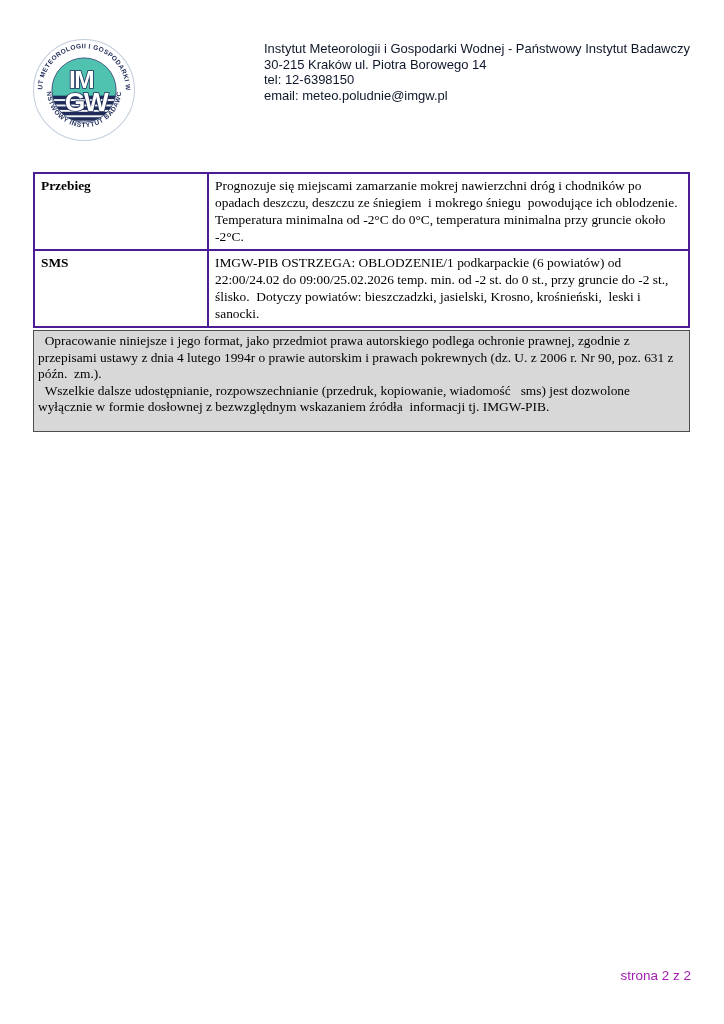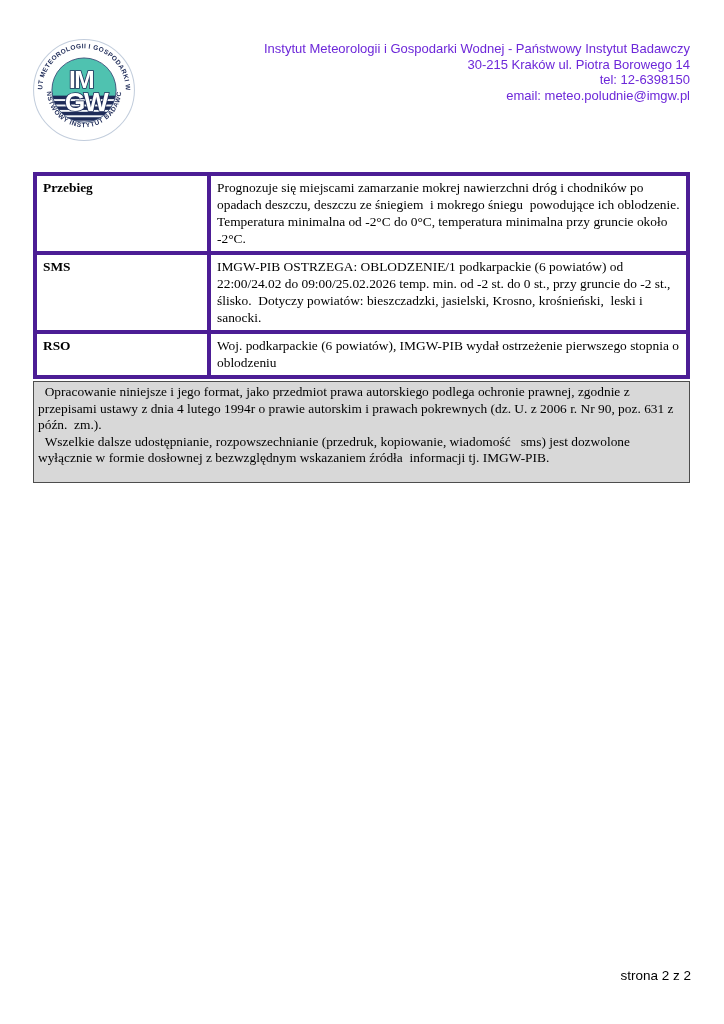--- a/index.html
+++ b/index.html
@@ -12,38 +12,37 @@
     overflow:hidden;
   }
 
   
   .logo-wrap {
     position:absolute; left:31px; top:34px;
     width:106px; height:108px;
   }
   .header-block {
     position:absolute; top:41px; right:34px;
-    text-align:right;
     font-family:"Liberation Sans", sans-serif;
     font-size:13px; line-height:15.6px;
-    color:#6d28d9;
+    color:#0f172a;
   }
   .header-block .bold-line { font-weight:bold; }
 
   
   .content {
     position:absolute; left:33px; top:172px; width:657px;
   }
   table.info-table {
     width:100%;
     border-collapse:collapse;
     font-size:13.4px; line-height:17px;
   }
   table.info-table td {
-    border:4px solid #4c1d95;
+    border:2px solid #4c1d95;
     vertical-align:top;
     padding:3px 5px 4px 6px;
     white-space:pre-wrap;
   }
   td.cell-label { width:174px; font-weight:bold; }
   tr.row-przebieg td { height:54px; }
   tr.row-sms td      { height:54px; }
   tr.row-rso td      { height:39px; }
   tr.row-uwagi td    { height:22px; }
 
@@ -53,21 +52,21 @@
     border:1px solid #4d4d4d;
     padding:2px 6px 15px 4px;
     font-size:13.4px; line-height:16.6px;
   }
   .copyright-box p { white-space:pre-wrap; }
 
   
   .page-footer {
     position:absolute; top:968px; right:33px;
     font-family:"Liberation Sans", sans-serif;
-    font-size:13.5px; color:#000000;
+    font-size:13.5px; color:#a21caf;
   }
 </style>
 </head>
 <body>
 
 <div class="logo-wrap">
   <svg width="106" height="108" viewBox="0 0 104 106">
     <defs>
       <path id="arcTop" d="M 11,55 A 41,41 0 0 1 93,55"></path>
       <path id="arcBottom" d="M 15.5,55 A 36.5,36.5 0 0 0 88.5,55"></path>
@@ -112,24 +111,20 @@
   <table class="info-table">
     <tbody>
       <tr class="row-przebieg">
         <td class="cell-label">Przebieg</td>
         <td>Prognozuje się miejscami zamarzanie mokrej nawierzchni dróg i chodników po opadach deszczu, deszczu ze śniegiem  i mokrego śniegu  powodujące ich oblodzenie. Temperatura minimalna od -2°C do 0°C, temperatura minimalna przy gruncie około -2°C.</td>
       </tr>
       <tr class="row-sms">
         <td class="cell-label">SMS</td>
         <td>IMGW-PIB OSTRZEGA: OBLODZENIE/1 podkarpackie (6 powiatów) od 22:00/24.02 do 09:00/25.02.2026 temp. min. od -2 st. do 0 st., przy gruncie do -2 st., ślisko.  Dotyczy powiatów: bieszczadzki, jasielski, Krosno, krośnieński,  leski i sanocki.</td>
       </tr>
-      <tr class="row-rso">
-        <td class="cell-label">RSO</td>
-        <td>Woj. podkarpackie (6 powiatów), IMGW-PIB wydał ostrzeżenie pierwszego stopnia o oblodzeniu</td>
-      </tr>
     </tbody>
   </table>
 
   <div class="copyright-box">
     <p>  Opracowanie niniejsze i jego format, jako przedmiot prawa autorskiego podlega ochronie prawnej, zgodnie z przepisami ustawy z dnia 4 lutego 1994r o prawie autorskim i prawach pokrewnych (dz. U. z 2006 r. Nr 90, poz. 631 z późn.  zm.).</p>
     <p>  Wszelkie dalsze udostępnianie, rozpowszechnianie (przedruk, kopiowanie, wiadomość   sms) jest dozwolone wyłącznie w formie dosłownej z bezwzględnym wskazaniem źródła  informacji tj. IMGW-PIB.</p>
   </div>
 </div>
 
 <div class="page-footer">strona 2 z 2</div>

